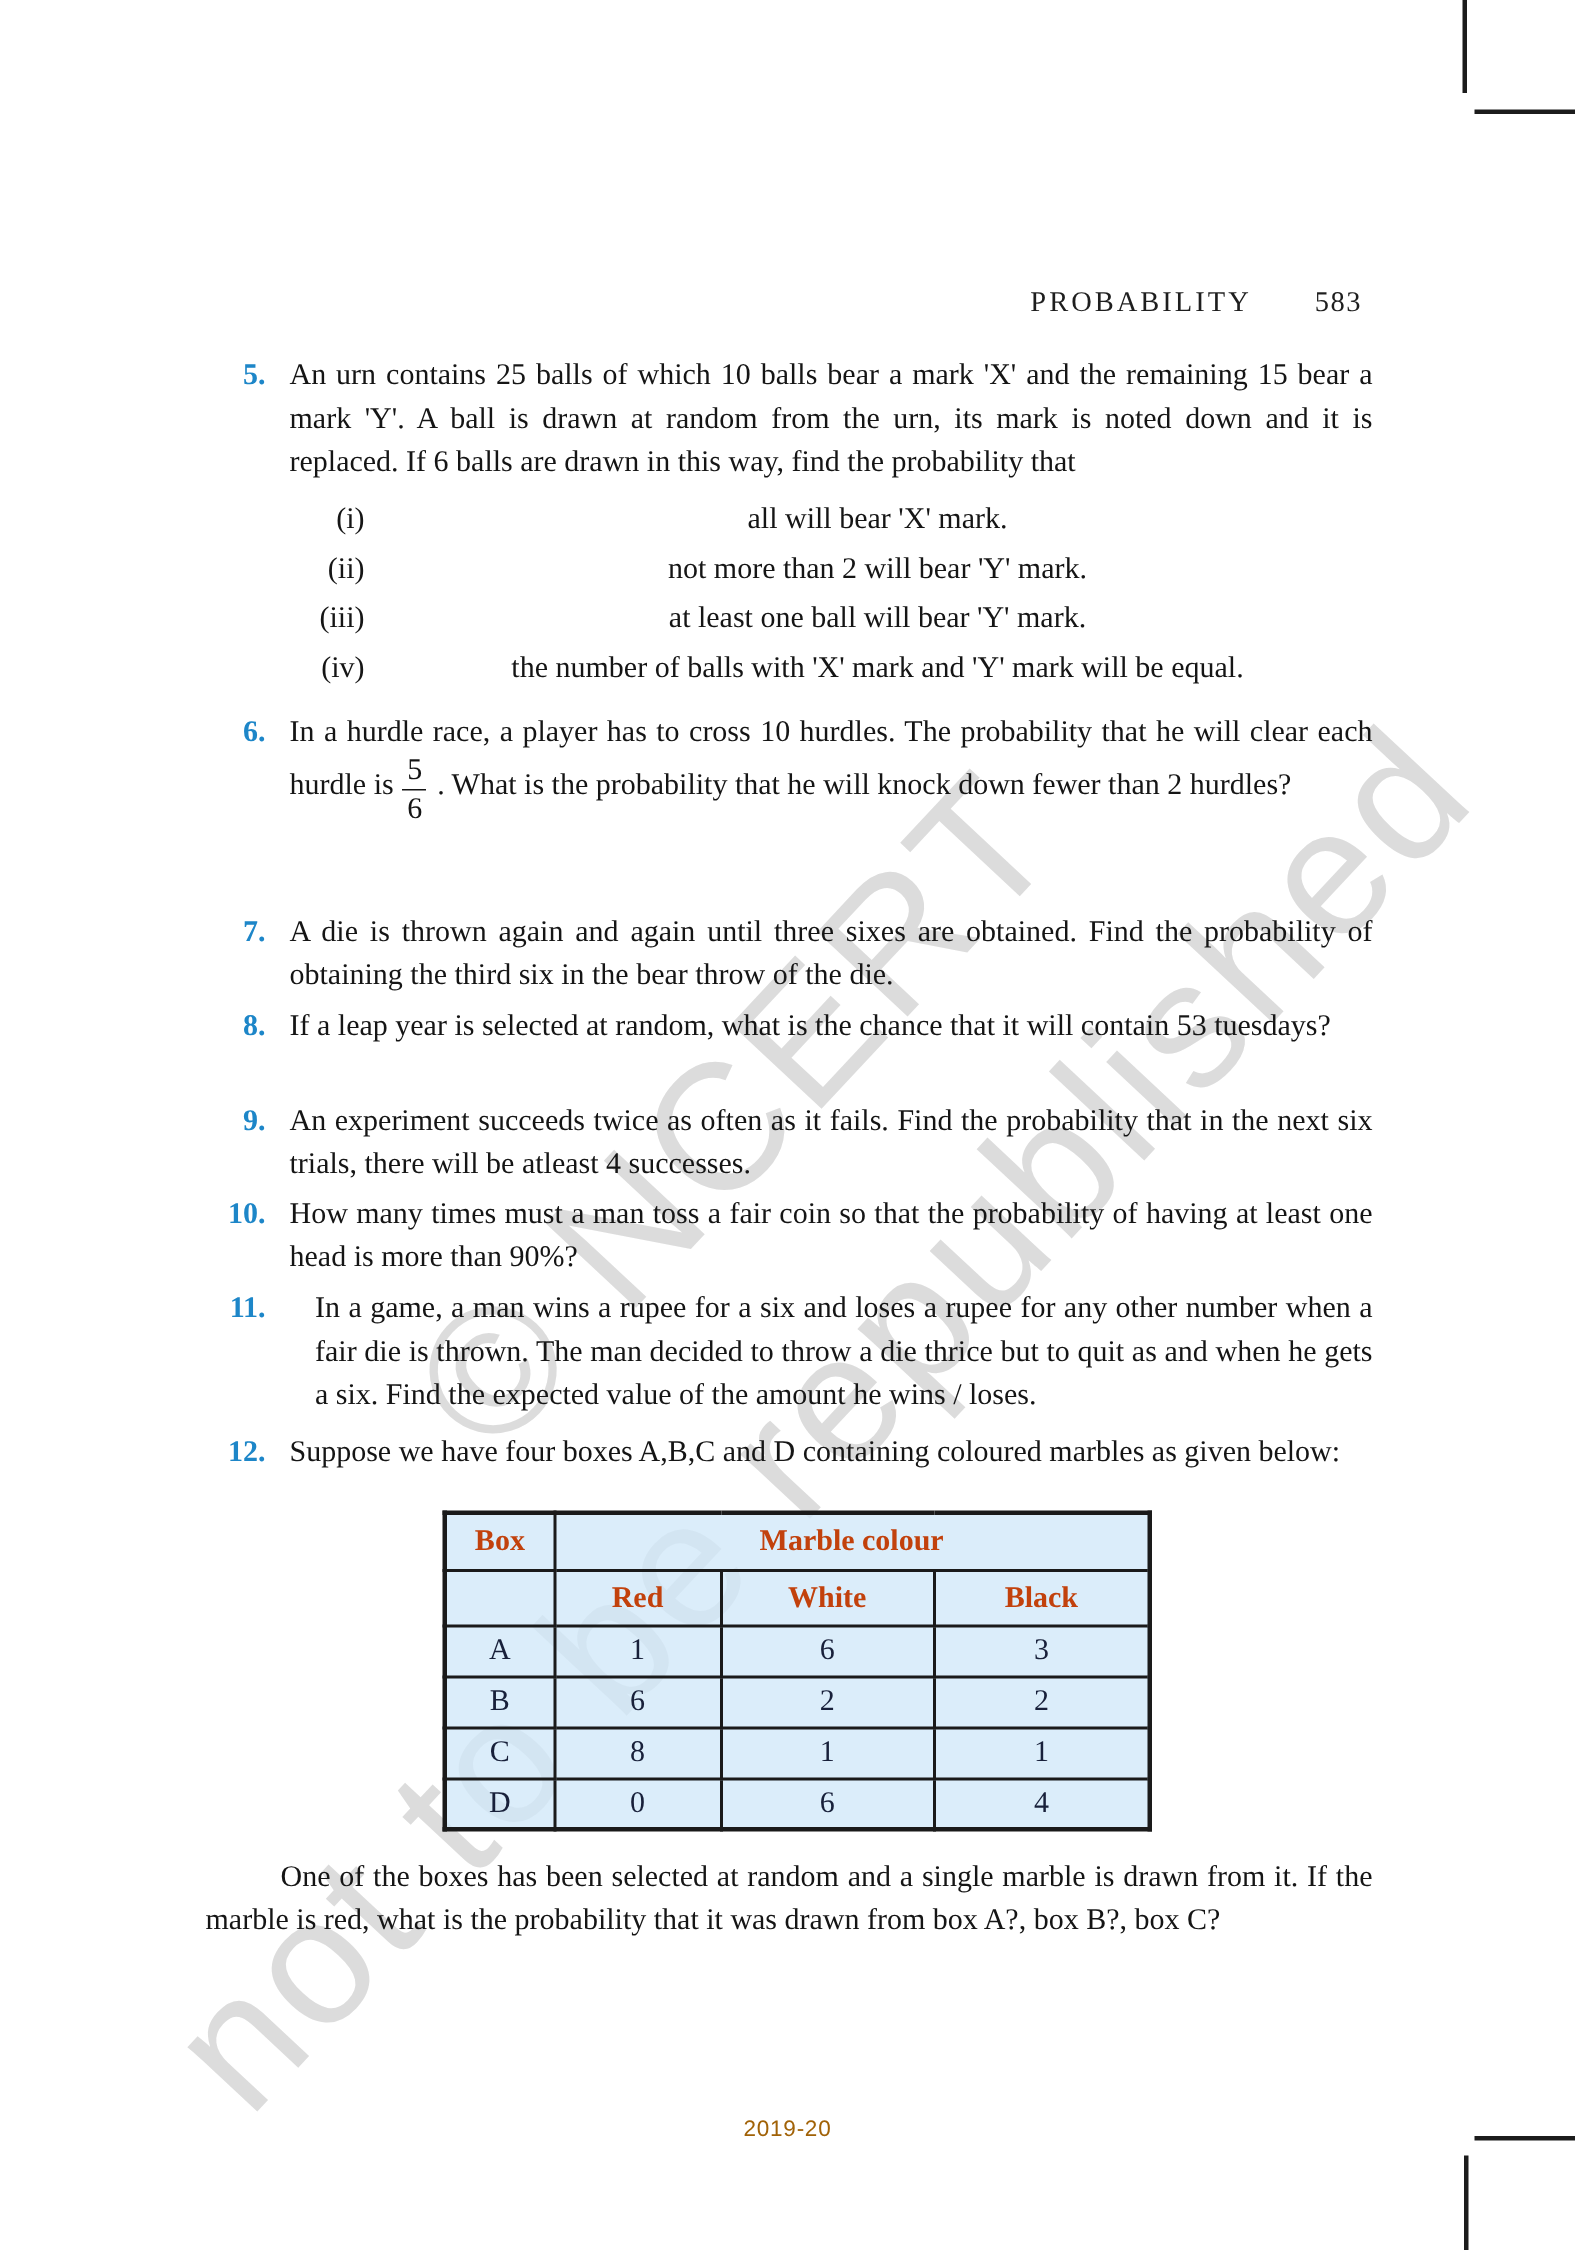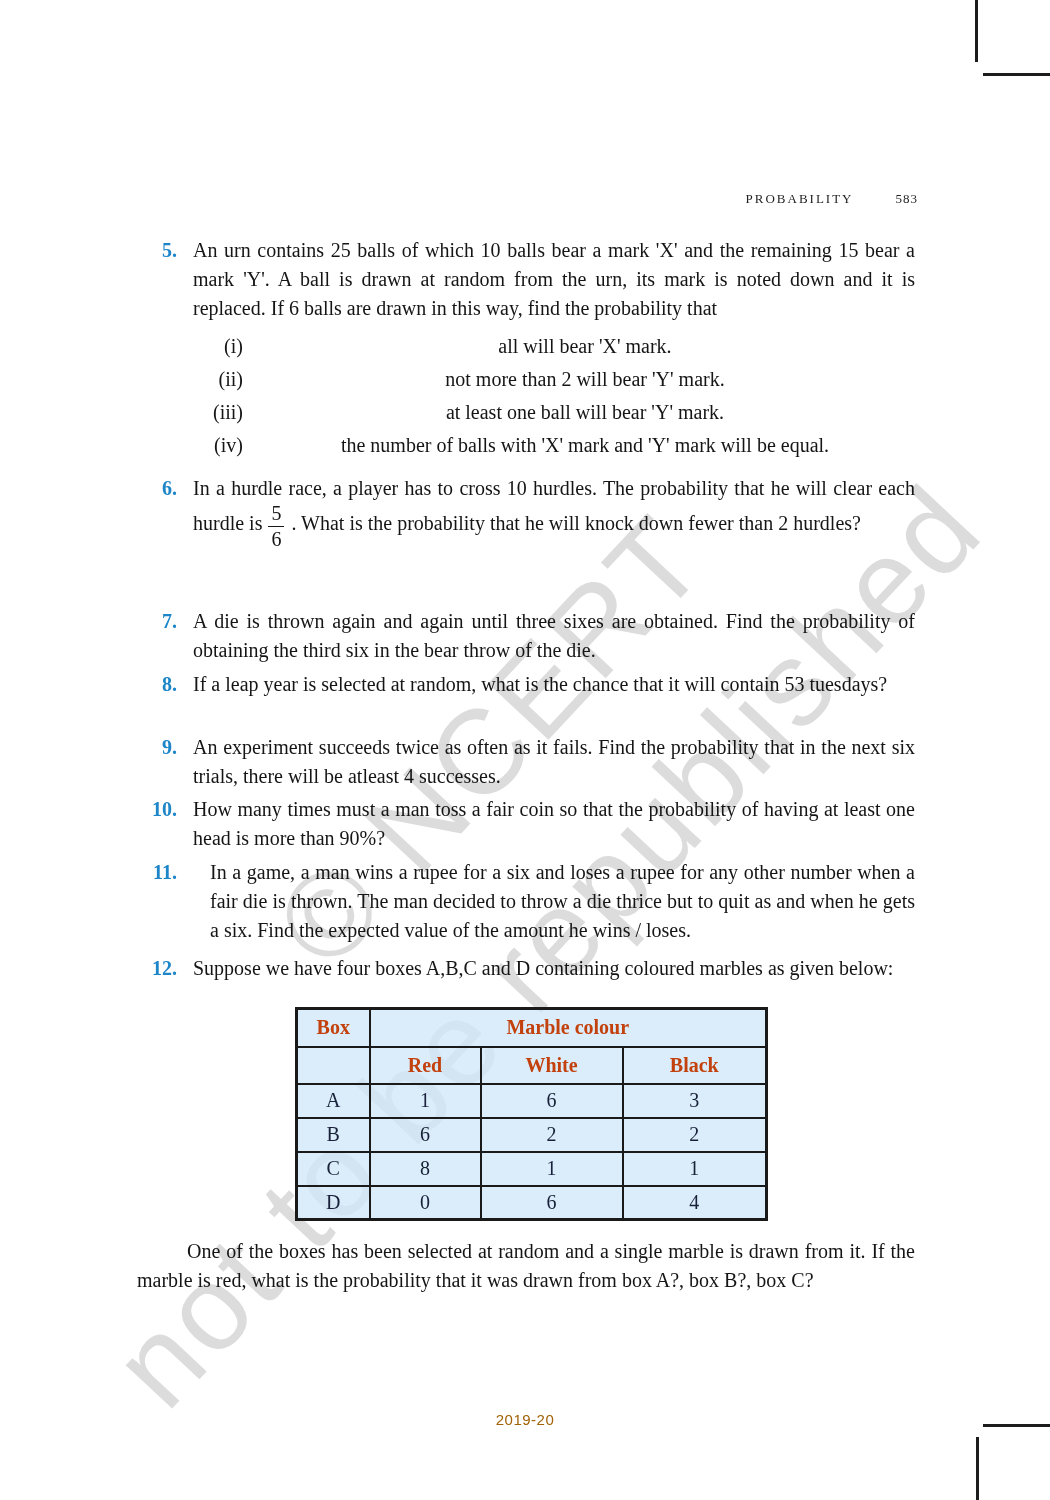--- a/index.html
+++ b/index.html
@@ -33,21 +33,21 @@
   .mark.v-top    { left:975px; top:0;      width:3px;  height:62px; }
   .mark.h-top    { left:983px; top:73px;   width:67px; height:3px;  }
   .mark.h-bot    { left:983px; top:1424px; width:67px; height:3px;  }
   .mark.v-bot    { left:976px; top:1437px; width:3px;  height:63px; }
 
   
   .runhead {
     position:absolute; z-index:1;
     left:0; top:191px; width:908px;
     text-align:right;
-    font-size:13px; letter-spacing:2px; color:#1e1e1e;padding-left:10px;
+    font-size:19px; letter-spacing:2px; color:#1e1e1e;
   }
   .runhead .pageno { margin-left:42px; letter-spacing:1px; }
 
   
   .q {
     position:absolute; z-index:1;
     left:137px; width:778px;
     display:flex; align-items:flex-start;
   }
   .qnum {

